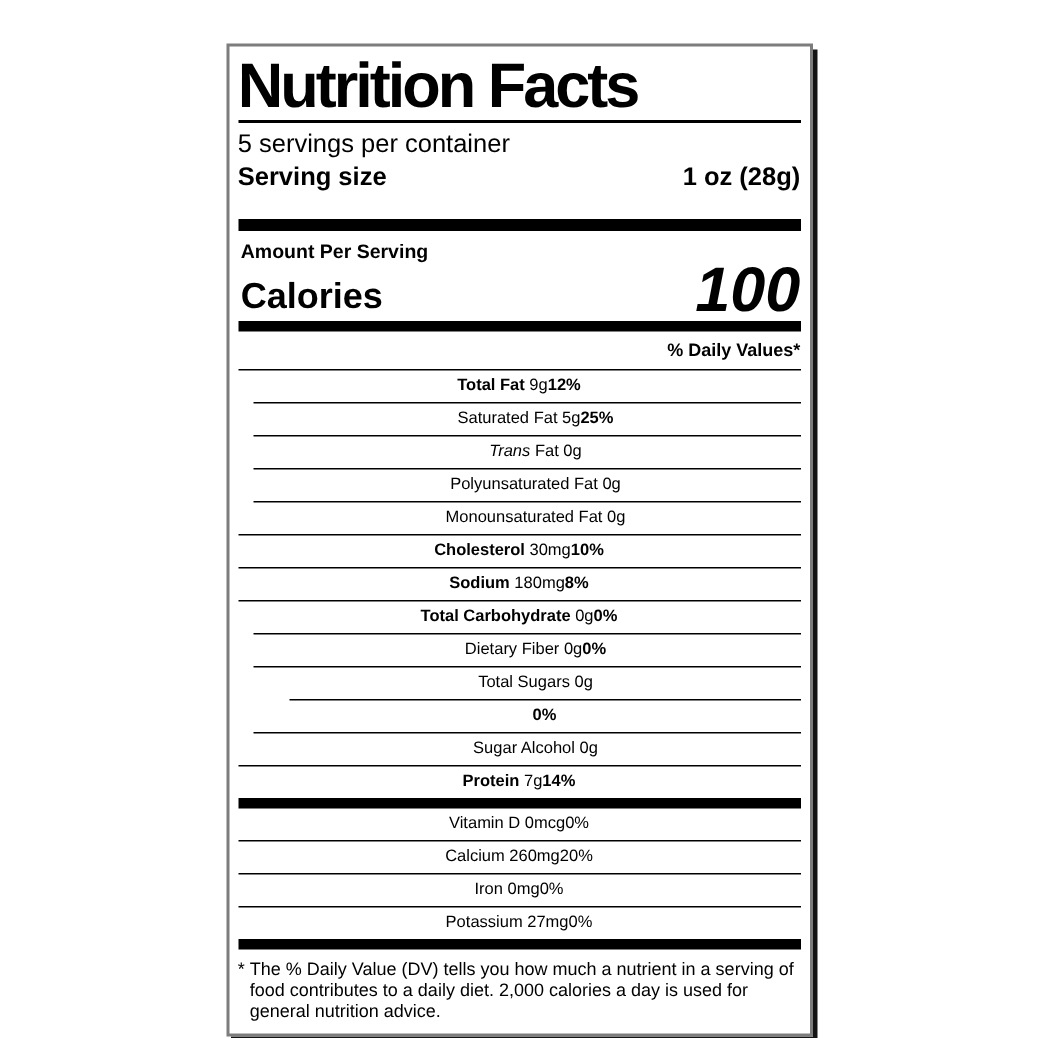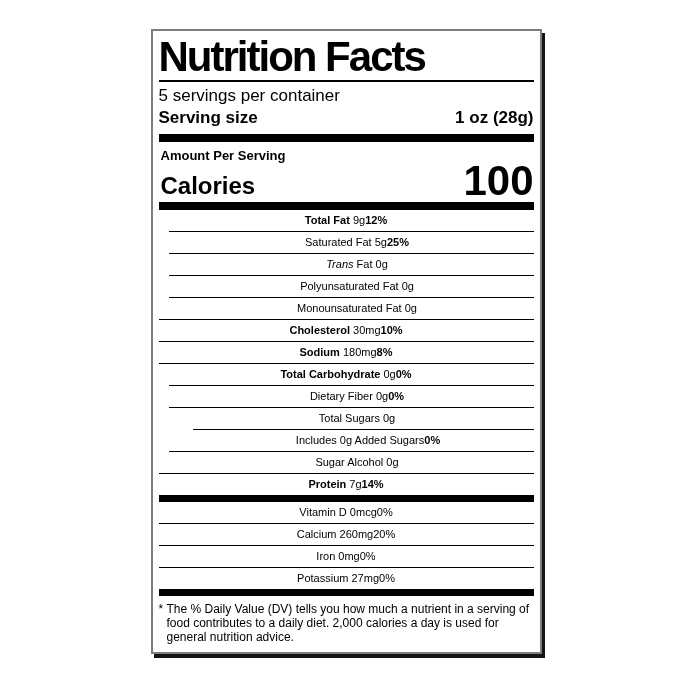--- a/index.html
+++ b/index.html
@@ -36,21 +36,21 @@
     font-size: 17px;
     line-height: 1.2;
     padding: 4px 0 2px 0;
   }
   .nf-serving-size {
     display: flex;
     justify-content: space-between;
     font-size: 17px;
     font-weight: bold;
     line-height: 1.2;
-    padding-bottom: 6px;
+    padding-bottom: 18px;
   }
   .nf-bar {
     height: 7px;
     background: #000;
   }
   .nf-bar-lg { height: 8px; }
   .nf-aps {
     font-size: 13px;
     font-weight: bold;
     padding: 6px 0 0 2px;
@@ -64,20 +64,21 @@
   }
   .nf-cal-label {
     font-size: 24px;
     font-weight: bold;
     line-height: 1.0;
   }
   .nf-cal-value {
     font-size: 42px;
     font-weight: bold;
     line-height: 0.82;
+    font-style: italic;
   }
   .nf-dv-header {
     text-align: right;
     font-size: 12px;
     font-weight: bold;
     padding: 6px 0 5px 0;
     line-height: 1.1;
   }
   .row {
     display: flex;
@@ -124,20 +125,21 @@
 
   <div class="nf-aps">Amount Per Serving</div>
 
   <div class="nf-cal-row">
     <span class="nf-cal-label">Calories</span>
     <span class="nf-cal-value">100</span>
   </div>
 
   <div class="nf-bar"></div>
 
+  <div class="nf-dv-header">% Daily Values*</div>
 
   <div id="nutrient-rows">
       <div class="row indent-0">
         <span class="row-name"><b>Total Fat</b> 9g</span>
         <span class="row-dv bold">12%</span>
       </div>
       <div class="row indent-1">
         <span class="row-name">Saturated Fat 5g</span>
         <span class="row-dv bold">25%</span>
       </div>
@@ -163,21 +165,20 @@
         <span class="row-dv bold">0%</span>
       </div>
       <div class="row indent-1">
         <span class="row-name">Dietary Fiber 0g</span>
         <span class="row-dv bold">0%</span>
       </div>
       <div class="row indent-1">
         <span class="row-name">Total Sugars 0g</span>
       </div>
       <div class="row indent-2">
-        <span class="row-name">Includes 0g Added Sugars</span>
         <span class="row-dv bold">0%</span>
       </div>
       <div class="row indent-1">
         <span class="row-name">Sugar Alcohol 0g</span>
       </div>
       <div class="row indent-0">
         <span class="row-name"><b>Protein</b> 7g</span>
         <span class="row-dv bold">14%</span>
       </div>
     </div>

